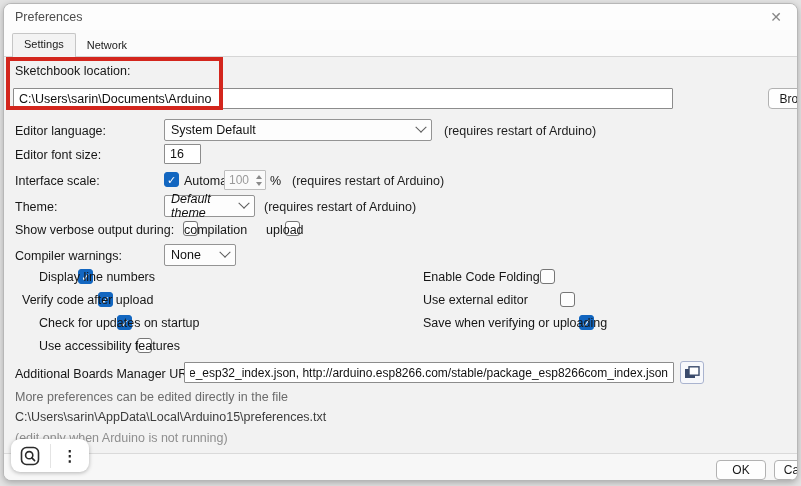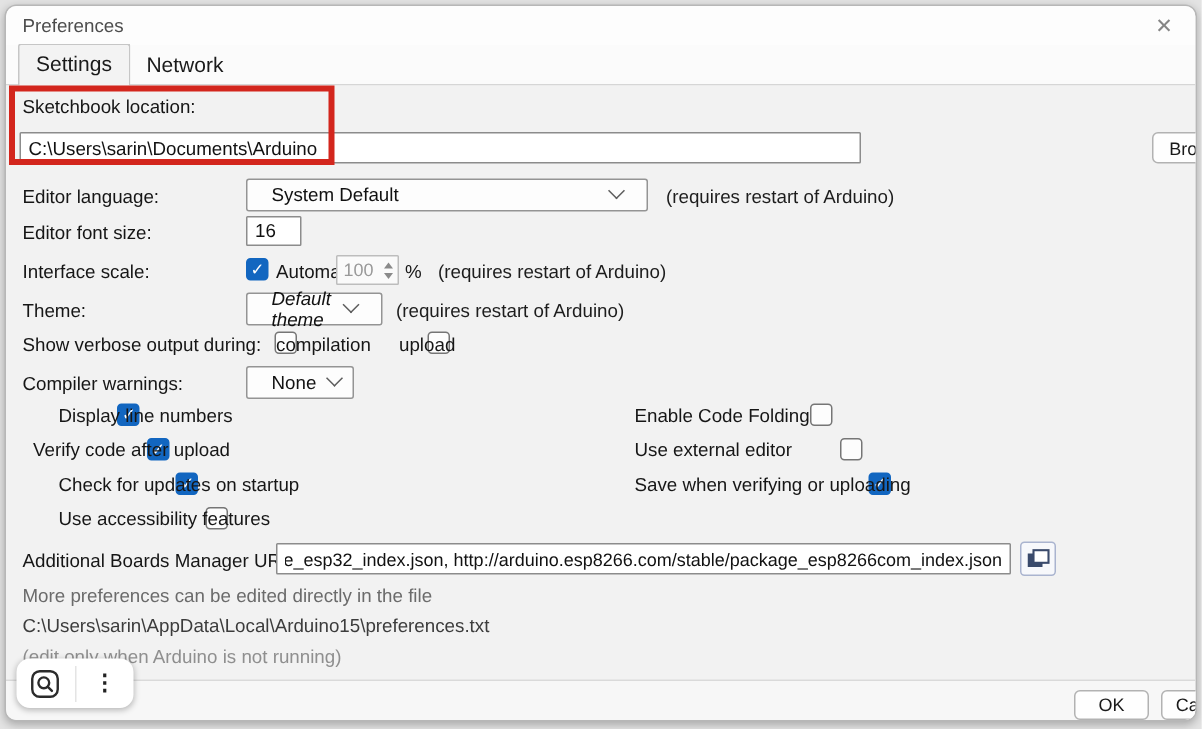--- a/index.html
+++ b/index.html
@@ -22,21 +22,21 @@
   .titlebar .close{
     position:absolute;right:10px;top:3px;width:22px;height:20px;
     font-size:14px;color:#868686;text-align:center;line-height:20px;cursor:default;
   }
   
   .tabstrip{
     position:absolute;left:0;right:0;top:26px;height:27px;
     background:#fbfbfb;border-bottom:1px solid #d6d6d6;
     display:flex;align-items:flex-end;padding-left:8px;box-sizing:border-box;
   }
-  .tab{font-size:14px;color:#1a1a1a;padding:4px 11px 5px;position:relative;}
+  .tab{font-size:11px;color:#1a1a1a;padding:4px 11px 5px;position:relative;}
   .tab.active{
     background:#f3f3f3;border:1px solid #c6c6c6;border-bottom:none;
     border-radius:2px 2px 0 0;margin-bottom:-1px;padding-bottom:7px;z-index:2;
   }
   
   .content{position:absolute;left:0;right:0;top:53px;height:396px;background:#f2f2f2;}
   .abs{position:absolute;}
   .lbl{font-size:12.5px;color:#161616;white-space:nowrap;}
   .note{font-size:12.5px;color:#1d1d1d;white-space:nowrap;}
   .muted1{font-size:12.5px;color:#6b6b6b;white-space:nowrap;}
@@ -49,21 +49,21 @@
   }
   .txt.rtl{direction:rtl;font-size:12px;}
   .btn{
     box-sizing:border-box;background:#fefefe;border:1px solid #b2b2b2;border-radius:4px;
     font-family:"Liberation Sans","DejaVu Sans",sans-serif;
     font-size:12px;color:#1a1a1a;text-align:center;padding:0;cursor:default;margin-left:47px;
   }
   .sel{
     box-sizing:border-box;background:#fdfdfd;border:1px solid #949494;border-radius:2px;
     font-size:12.5px;color:#111;display:flex;align-items:center;
-    padding:0 16px;justify-content:space-between;
+    padding:0 6px;justify-content:space-between;
   }
   .chev{
     width:7px;height:7px;border-right:1.4px solid #5c5c5c;border-bottom:1.4px solid #5c5c5c;
     transform:rotate(45deg) translate(-2px,-2px);flex:none;margin-left:8px;
   }
   .cb{
     box-sizing:border-box;width:15px;height:15px;border-radius:3px;
     border:1px solid #767676;background:#fdfdfd;display:inline-block;position:relative;
   }
   .cb.on{background:var(--accent,#1266c0);border-color:var(--accent,#1266c0);}
@@ -121,21 +121,21 @@
 
     <div class="tabstrip">
       <div class="tab active">Settings</div>
       <div class="tab">Network</div>
     </div>
 
     <div class="content">
 
       
       <div class="abs lbl" style="left:11px;top:7px;">Sketchbook location:</div>
-      <input class="abs txt" style="left: 9px; top: 31px; width: 561px; height: 21px;" value="C:\Users\sarin\Documents\Arduino">
+      <input class="abs txt" style="left: 9px; top: 31px; width: 660px; height: 21px;" value="C:\Users\sarin\Documents\Arduino">
       <button class="abs btn" style="left:717px;top:31px;width:63px;height:21px;">Browse</button>
 
       
       <div class="abs lbl" style="left:11px;top:67px;">Editor language:</div>
       <div class="abs sel" style="left:160px;top:62px;width:268px;height:22px;">
         <span>System Default</span>
         <span class="chev"></span>
       </div>
       <div class="abs note" style="left:440px;top:67px;">(requires restart of Arduino)</div>
 

